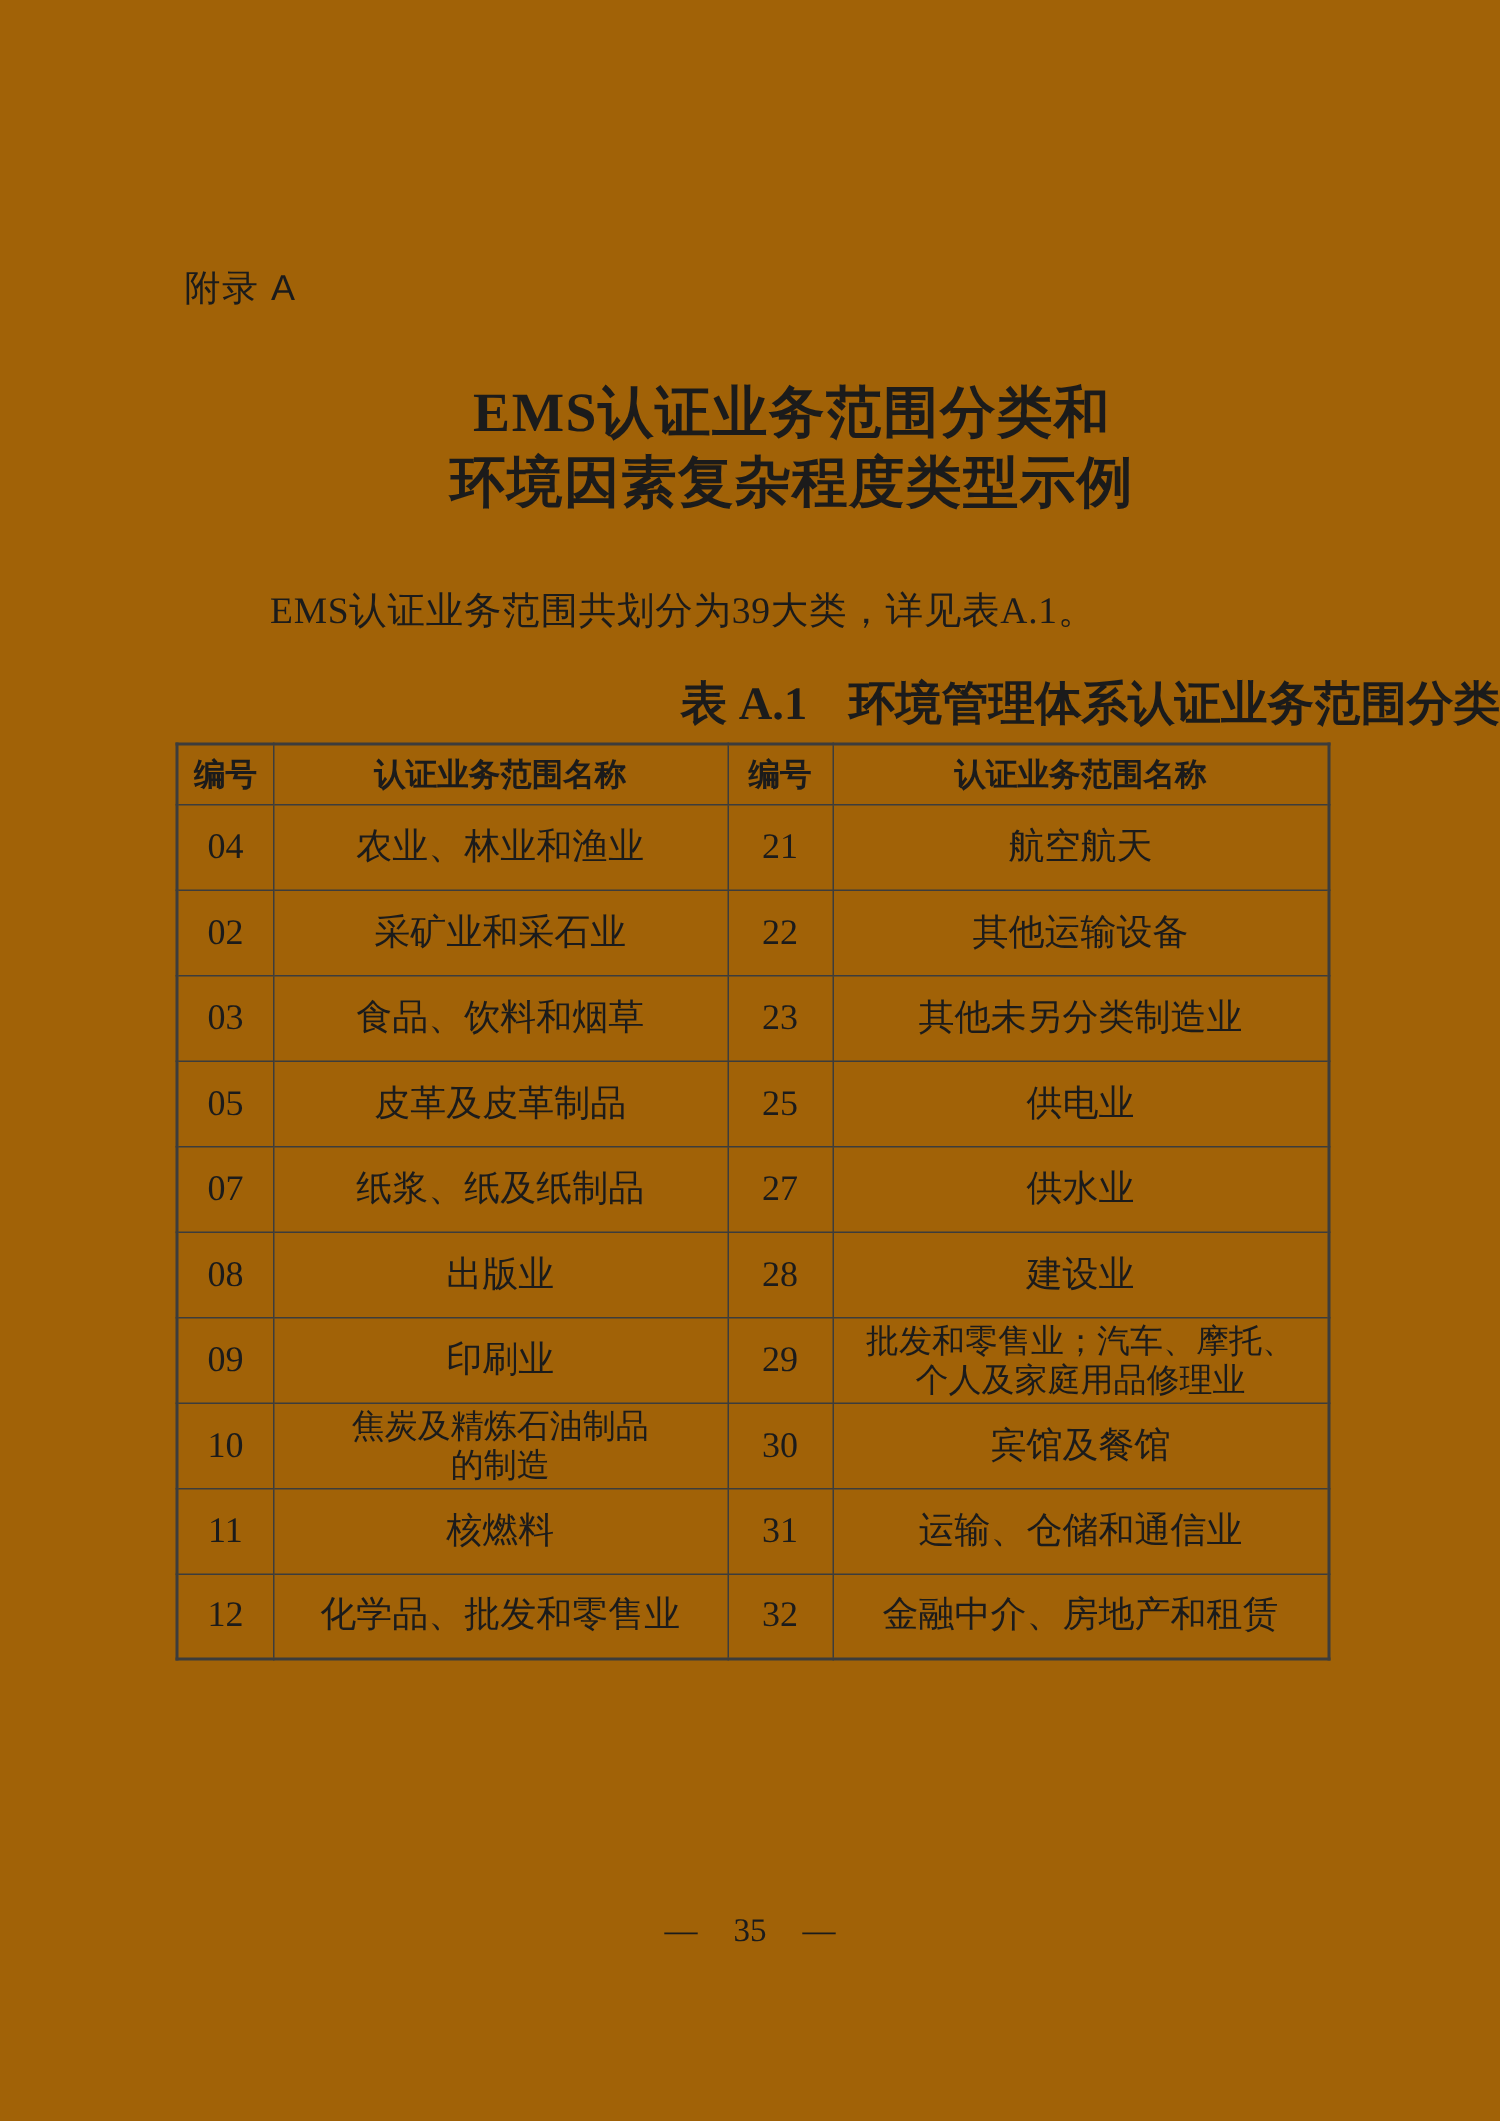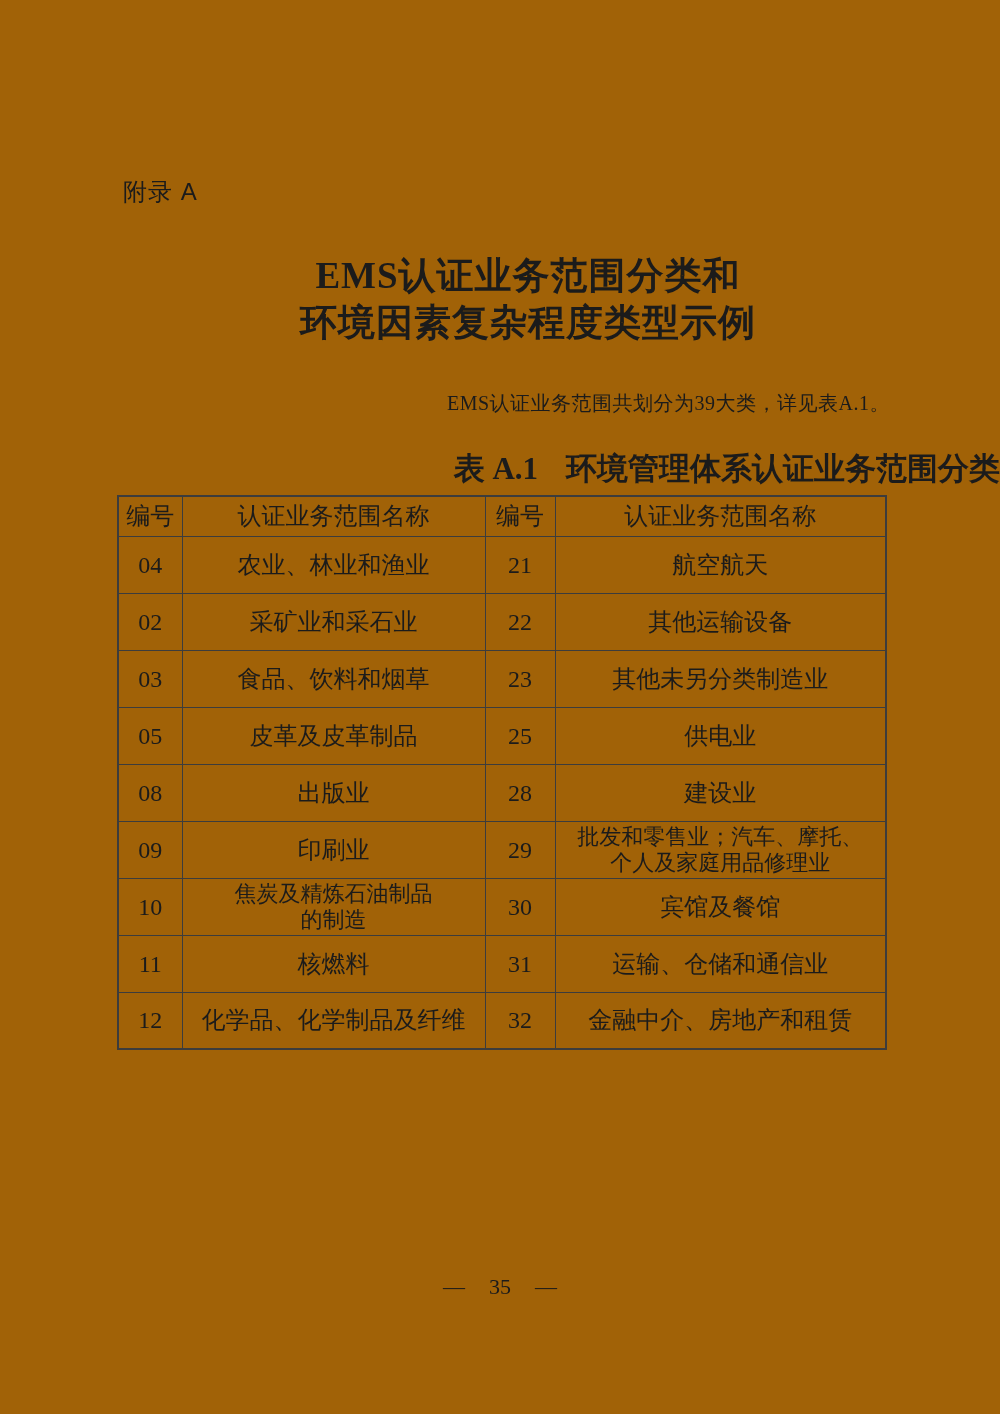--- a/index.html
+++ b/index.html
@@ -33,24 +33,23 @@
     font-weight: 700;
     line-height: 47px;
     letter-spacing: 1px;
     margin-left: 15px;
   }
   .intro {
     position: absolute;
     top: 390px;
     left: 130px;
     width: 760px;
-    font-size: 20px;
+    font-size: 25px;
     text-indent: 2em;
     letter-spacing: 0.5px;
-    text-align: right;
   }
   .table-caption {
     position: absolute;
     top: 448px;
     left: 0;
     width: 1000px;
     text-align: right;
     font-size: 31px;
     font-weight: 700;
   }
@@ -64,22 +63,22 @@
     table-layout: fixed;
     border: 2px solid #3c3c3c;
   }
   .scope-table th, .scope-table td {
     border: 1.5px solid #3c3c3c;
     text-align: center;
     vertical-align: middle;
     overflow: hidden;
   }
   .scope-table th {
-    font-size: 24px;
-    font-weight: 400;
+    font-size: 21px;
+    font-weight: 700;
     height: 40px;
   }
   .scope-table td {
     font-size: 24px;
     height: 57px;
     line-height: 28px;
   }
   .scope-table td.multiline {
     font-size: 22px;
     line-height: 26px;
@@ -154,20 +153,26 @@
         <td>23</td>
         <td>其他未另分类制造业</td>
       </tr>
       <tr>
         <td>05</td>
         <td>皮革及皮革制品</td>
         <td>25</td>
         <td>供电业</td>
       </tr>
       <tr>
+        <td>07</td>
+        <td>纸浆、纸及纸制品</td>
+        <td>27</td>
+        <td>供水业</td>
+      </tr>
+      <tr>
         <td>08</td>
         <td>出版业</td>
         <td>28</td>
         <td>建设业</td>
       </tr>
       <tr>
         <td>09</td>
         <td>印刷业</td>
         <td>29</td>
         <td class="multiline">批发和零售业；汽车、摩托、
@@ -181,21 +186,21 @@
         <td>宾馆及餐馆</td>
       </tr>
       <tr>
         <td>11</td>
         <td>核燃料</td>
         <td>31</td>
         <td>运输、仓储和通信业</td>
       </tr>
       <tr>
         <td>12</td>
-        <td>化学品、化学制品及纤维</td>
+        <td>化学品、批发和零售业</td>
         <td>32</td>
         <td>金融中介、房地产和租赁</td>
       </tr>
     </tbody>
   </table>
 
   <div class="page-footer">
     <span>—</span>
     <span>35</span>
     <span>—</span>

